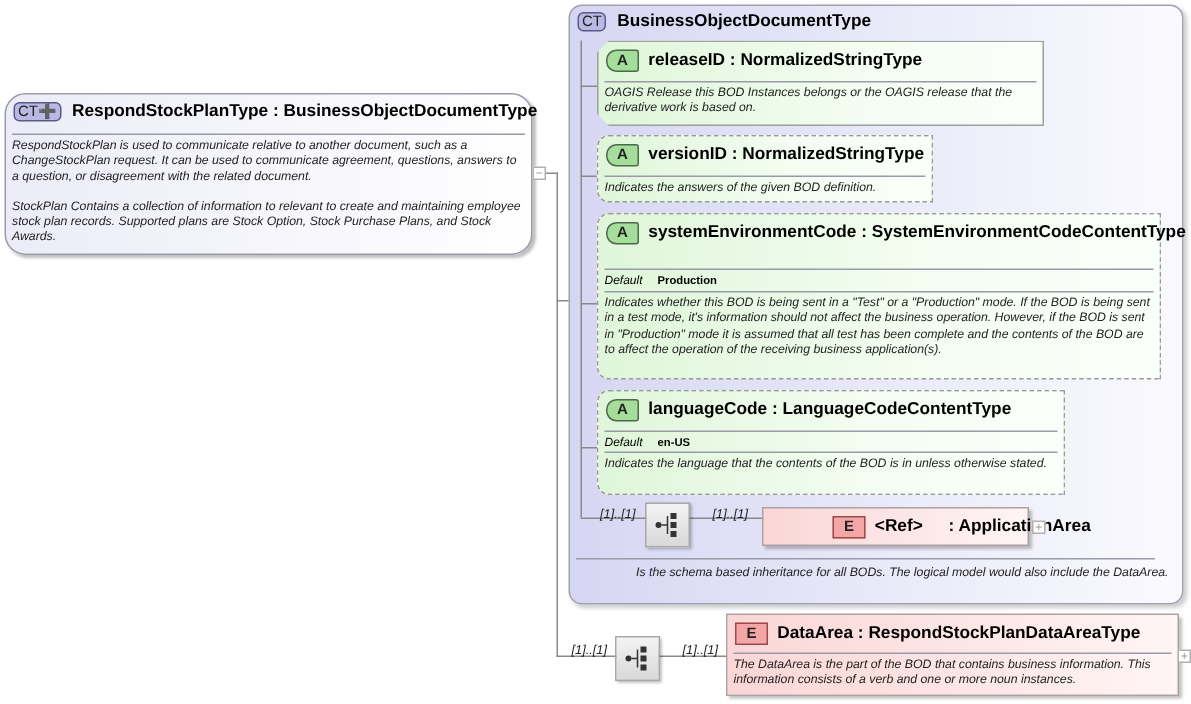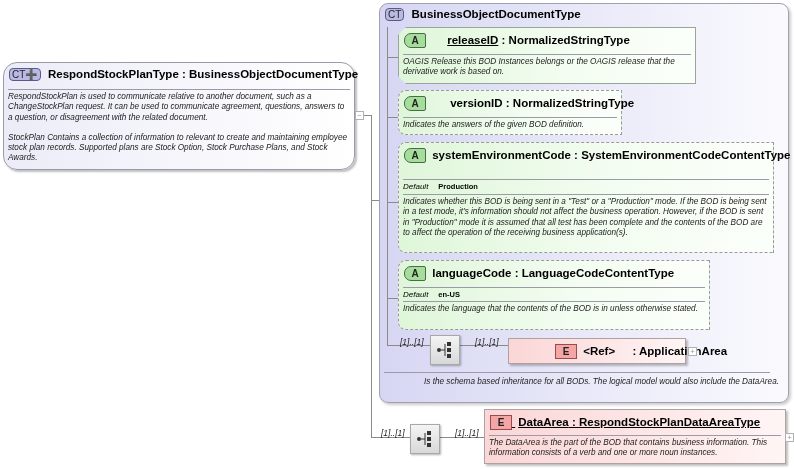--- a/index.html
+++ b/index.html
@@ -57,31 +57,31 @@
 <div class="abs ct-big" style="left:379px;top:3px;width:408px;height:398px;">
   <div class="abs title" style="left:5px;top:4px;">
     <span class="ct-badge">CT</span>
     <span style="margin-left:4px;">BusinessObjectDocumentType</span>
   </div>
   <div class="abs line" style="left:7px;top:23px;width:1px;height:318px;"></div>
 
   <div class="abs a-box a-solid" style="left:18px;top:23px;width:296px;height:55px;clip-path:polygon(8px 0,100% 0,100% 100%,8px 100%,0 calc(100% - 8px),0 8px);">
     <div class="abs title" style="left:5px;top:5px;">
       <span class="a-badge">A</span>
-      <span style="margin-left:18px;text-decoration:underline;">releaseID</span> : <span>NormalizedStringType</span>
+      <span style="margin-left:3px;">releaseID</span> : <span>NormalizedStringType</span>
     </div>
     <div class="abs sep" style="left:4px;right:4px;top:26px;"></div>
     <div class="abs doc" style="left:4px;top:29px;width:290px;">OAGIS Release this BOD Instances belongs or the OAGIS release that the derivative work is based on.</div>
   </div>
   <div class="abs line" style="left:7px;top:53px;width:11px;height:1px;"></div>
 
   <div class="abs a-box a-dash" style="left:18px;top:86px;width:222px;height:43px;border-radius:8px 0 0 8px;">
     <div class="abs title" style="left:5px;top:5px;">
       <span class="a-badge">A</span>
-      <span style="margin-left:21px;">versionID</span> : <span>NormalizedStringType</span>
+      <span style="margin-left:3px;">versionID</span> : <span>NormalizedStringType</span>
     </div>
     <div class="abs sep" style="left:4px;right:4px;top:26px;"></div>
     <div class="abs doc" style="left:4px;top:29px;">Indicates the answers of the given BOD definition.</div>
   </div>
   <div class="abs line" style="left:7px;top:113px;width:11px;height:1px;"></div>
 
   <div class="abs a-box a-dash" style="left:18px;top:138px;width:374px;height:109px;border-radius:8px 0 0 8px;">
     <div class="abs title" style="left:5px;top:5px;width:360px;">
       <span class="a-badge">A</span>
       <span style="margin-left:3px;">systemEnvironmentCode</span> : <span>SystemEnvironmentCodeContentType</span>
@@ -138,20 +138,20 @@
       <circle cx="8" cy="14" r="2" fill="#333"></circle>
       <line x1="10" y1="14" x2="14" y2="14" stroke="#333"></line>
       <line x1="14" y1="8" x2="14" y2="20" stroke="#333"></line>
       <rect x="16" y="6" width="4" height="4" fill="#333"></rect>
       <rect x="16" y="12" width="4" height="4" fill="#333"></rect>
       <rect x="16" y="18" width="4" height="4" fill="#333"></rect>
     </svg>
 </div>
 <div class="abs card" style="left:455px;top:428px;">[1]..[1]</div>
 <div class="abs e-box" style="left:484px;top:409px;width:300px;height:53px;">
-  <div class="abs title" style="left:5px;top:5px;text-decoration:underline;">
+  <div class="abs title" style="left:5px;top:5px;">
     <span class="e-badge">E</span>
     <span style="margin-left:3px;">DataArea</span><span> : </span><span>RespondStockPlanDataAreaType</span>
   </div>
   <div class="abs sep" style="left:4px;right:4px;top:25px;"></div>
   <div class="abs doc" style="left:4px;top:28px;width:292px;">The DataArea is the part of the BOD that contains business information. This information consists of a verb and one or more noun instances.</div>
 </div>
 <div class="abs plus" style="left:785px;top:433px;"><span>+</span></div>
 
 </body></html>

